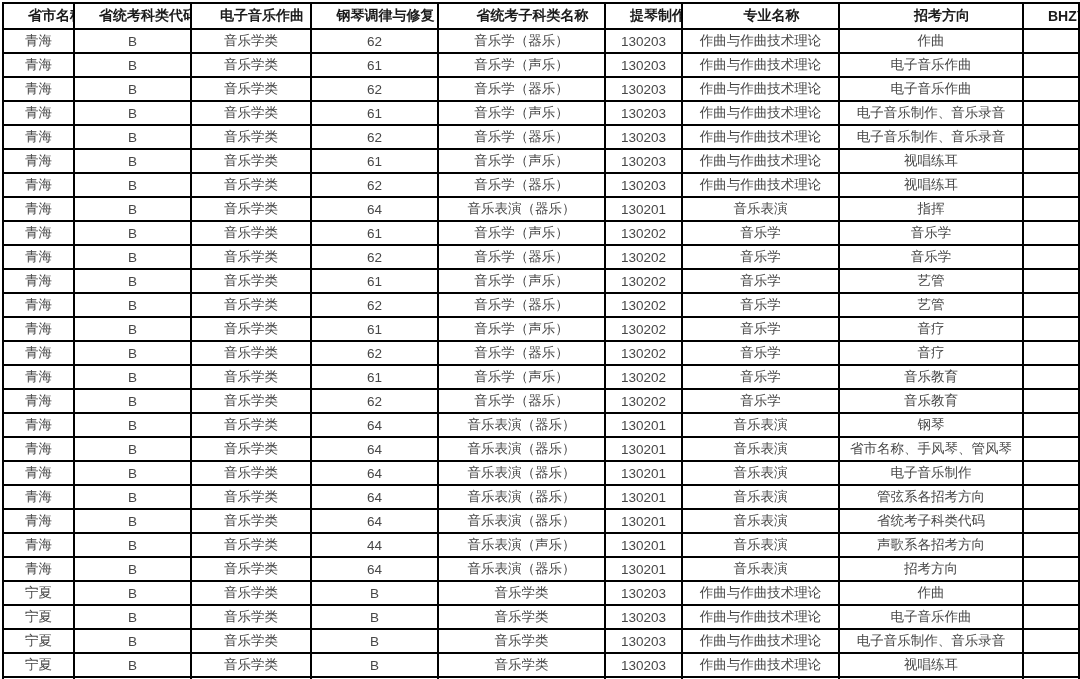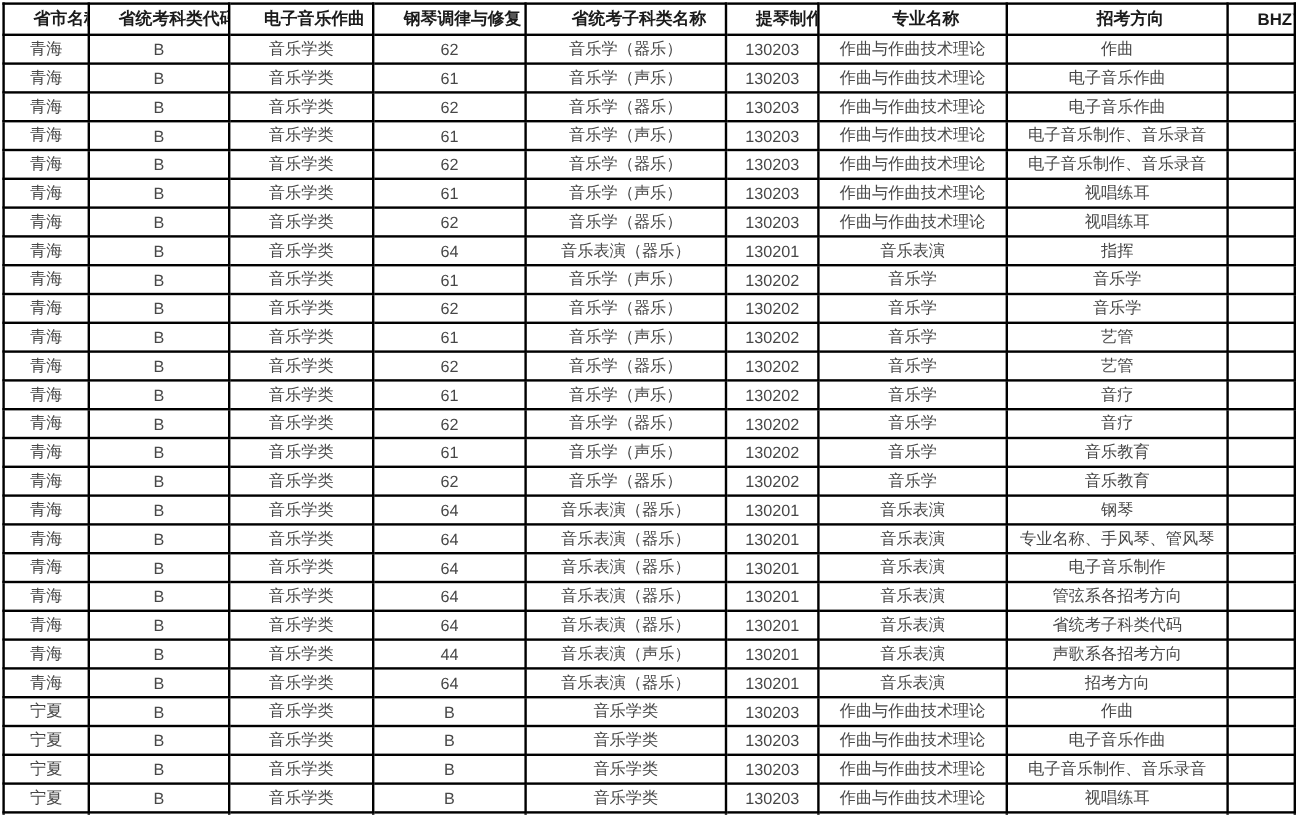--- a/index.html
+++ b/index.html
@@ -268,21 +268,21 @@
         <td></td>
       </tr>
       <tr>
         <td>青海</td>
         <td>B</td>
         <td>音乐学类</td>
         <td>64</td>
         <td>音乐表演（器乐）</td>
         <td>130201</td>
         <td>音乐表演</td>
-        <td>专业名称、手风琴、管风琴</td>
+        <td>省市名称、手风琴、管风琴</td>
         <td></td>
       </tr>
       <tr>
         <td>青海</td>
         <td>B</td>
         <td>音乐学类</td>
         <td>64</td>
         <td>音乐表演（器乐）</td>
         <td>130201</td>
         <td>音乐表演</td>

